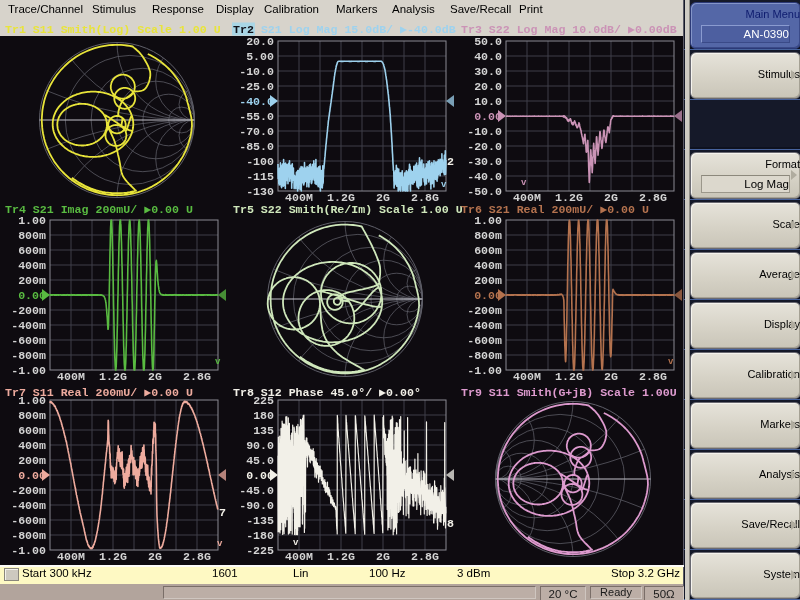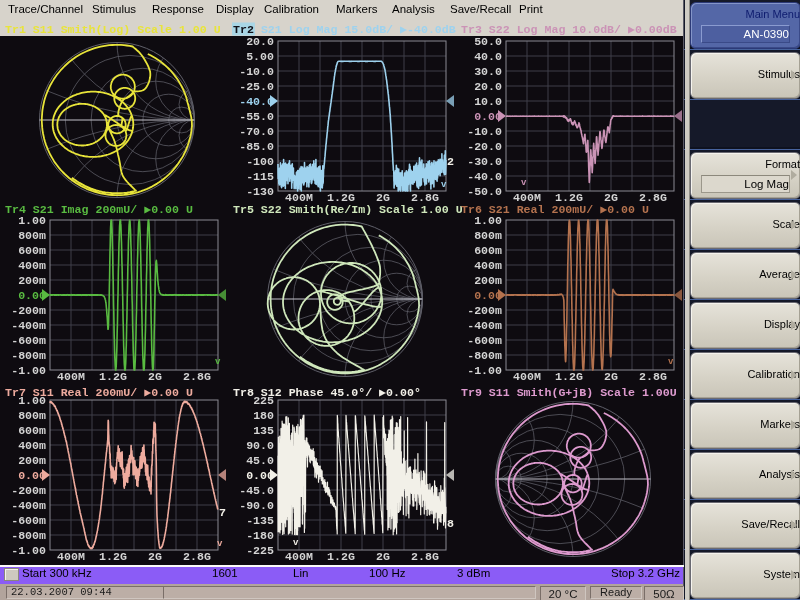--- a/index.html
+++ b/index.html
@@ -11,21 +11,21 @@
 border:1px solid #6a6a72;border-radius:6px;box-shadow:inset 1px 1px 0 #f6f4ef, inset -1px -1px 0 #a5a194;
 color:#000;font-size:11px;text-align:right}
 .btn .arr{position:absolute;right:3px;top:17px;width:0;height:0;border-left:6px solid #b0ac9f;
 border-top:5px solid transparent;border-bottom:5px solid transparent}
 .btn .lbl1{position:absolute;left:0;right:0;top:15px}
 .btn .lbl2t{position:absolute;left:0;right:0;top:5px}
 .btn .sub{position:absolute;left:10px;right:10px;top:22px;height:16px;border:1px solid #9b978b;
 border-top-color:#8c887c;background:#dcd8cd;font-size:11.5px;line-height:16px}
 #mainbtn{background:#5467a7;border:1px solid #2c3a78;box-shadow:inset 1px 1px 0 #8495c9, inset -1px -1px 0 #3a4a88;color:#0e1c6e}
 #mainbtn .sub{background:#4d5fa0;border:1px solid #8a9bd0;border-bottom-color:#3a4a88;border-right-color:#3a4a88;color:#fff}
-#status1{left:0;top:567px;overflow:hidden;width:683px;height:32px;background:#8b5cf6;color:#000;font-size:11.5px}
+#status1{left:0;top:567px;overflow:hidden;width:683px;height:32px;background:#fef9c3;color:#000;font-size:11.5px}
 #status1 span{position:absolute;top:0px;white-space:nowrap}
 #status2{left:0;top:584px;width:683px;height:16px;background:#b2a49c;color:#1a1a1a;font-size:11.5px}
 .sunk{position:absolute;border:1px solid;border-color:#7a6e68 #cfc6c0 #cfc6c0 #7a6e68;background:#bcaea6;text-align:center}
 </style></head><body>
 <div class="abs" style="left:0;top:20px;width:684px;height:2px;background:#fdfdfb"></div>
 <div class="abs" style="left:0;top:22px;width:683px;height:1px;background:#6e6b76"></div>
 <div class="abs" id="menubar">
 <span style="left:8px">Trace/Channel</span>
     <span style="left:92px">Stimulus</span>
 <span style="left:152px">Response</span>
@@ -391,18 +391,17 @@
 <div class="abs" id="status1">
 <span style="left:4px;top:1px;width:13px;height:11px;background:#cdc9bf;border:1px solid #8a867c;box-shadow:inset 1px 1px 0 #f4f2ec"></span>
 <span style="left:22px">Start 300 kHz</span>
     <span style="left:212px">1601</span>
 <span style="left:293px">Lin</span>
     <span style="left:369px">100 Hz</span>
 <span style="left:457px">3 dBm</span>
     <span style="left:611px">Stop 3.2 GHz</span>
 </div>
 <div class="abs" id="status2">
-<div class="sunk" style="left:6px;top:2px;width:152px;height:11px;font-family:'Liberation Mono',monospace;font-size:10.5px;line-height:11px;text-align:left;padding-left:4px">22.03.2007 09:44</div>
 <div class="sunk" style="left:163px;top:2px;width:371px;height:11px"></div>
 <div class="sunk" style="left:540px;top:2px;width:44px;height:14px;line-height:14px">20 °C</div>
 <div class="sunk" style="left:590px;top:2px;width:50px;height:11px;line-height:11px;font-size:11px">Ready</div>
 <div class="sunk" style="left:644px;top:2px;width:38px;height:14px;line-height:14px">50Ω</div>
 </div>
 
 </body></html>

